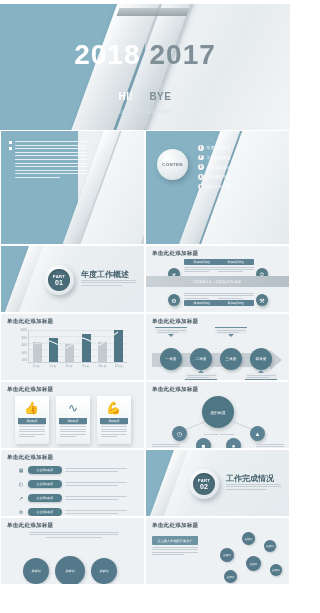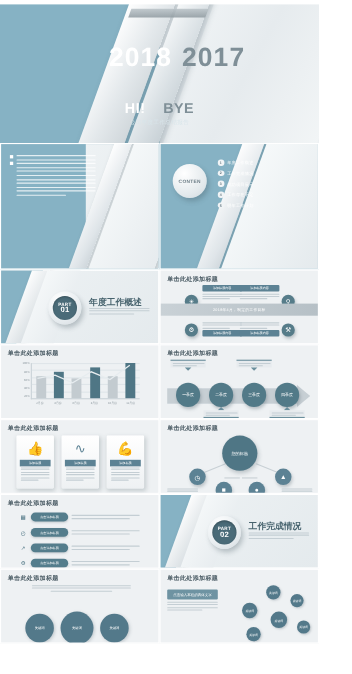--- a/index.html
+++ b/index.html
@@ -33,30 +33,30 @@
   .cover .d2 { top:-10px; left:140px; width:28px; height:150px;
     background:linear-gradient(100deg,#f7f9fa 0%,#d9e0e4 60%,#c7d0d5 100%); }
   .cover .d3 { top:-10px; left:172px; width:140px; height:150px;
     background:linear-gradient(100deg,#eef2f4 0%,#e6ebee 40%,#f2f5f6 100%); box-shadow:none; }
   .cover .notch {
     position:absolute; top:8px; left:118px; width:70px; height:8px;
     background:linear-gradient(180deg,#b9c2c7,#8e999f);
     transform:skewX(-20deg); opacity:.85;
   }
   .cover .txt { position:absolute; left:0; top:0; width:100%; height:100%; z-index:10; }
-  .cover .years { position:absolute; top:41px; left:16px; width:100%; text-align:center;
-    font-size:24px; font-weight:bold; letter-spacing:1px; line-height:1; }
+  .cover .years { position:absolute; top:41px; left:0; width:100%; text-align:center;
+    font-size:28px; font-weight:bold; letter-spacing:1px; line-height:1; }
   .cover .y1 { color:#ffffff; }
   .cover .y2 { color:#7f8f97; margin-left:9px; }
   .cover .sub { position:absolute; top:70px; left:0; width:100%; text-align:center;
     font-size:11px; font-weight:bold; letter-spacing:1px; }
   .cover .s1 { color:#ffffff; }
   .cover .s2 { color:#6f8089; margin-left:13px; }
   .cover .hb { position:absolute; top:91px; left:0; width:100%; text-align:center;
-    font-size:13px; font-weight:bold; letter-spacing:.5px; }
+    font-size:10px; font-weight:bold; letter-spacing:.5px; }
   .cover .h1 { color:#ffffff; }
   .cover .h2 { color:#7f8f97; margin-left:16px; }
   .cover .rep { position:absolute; top:108px; left:0; width:100%; text-align:center;
     font-size:5px; color:#d8e5ea; letter-spacing:.4px; }
   .dg { position:absolute; transform:skewX(-20deg);
         background:linear-gradient(100deg,#ffffff,#dfe5e9 70%,#ccd4d9);
         box-shadow:2px 1px 4px rgba(80,95,105,.25); }
 
   .title-cn { position:absolute; font-size:5.5px; font-weight:bold; color:#4a5b64; letter-spacing:.3px; }
   .ph-line { background:#c4ced4; height:1px; border-radius:1px; }

